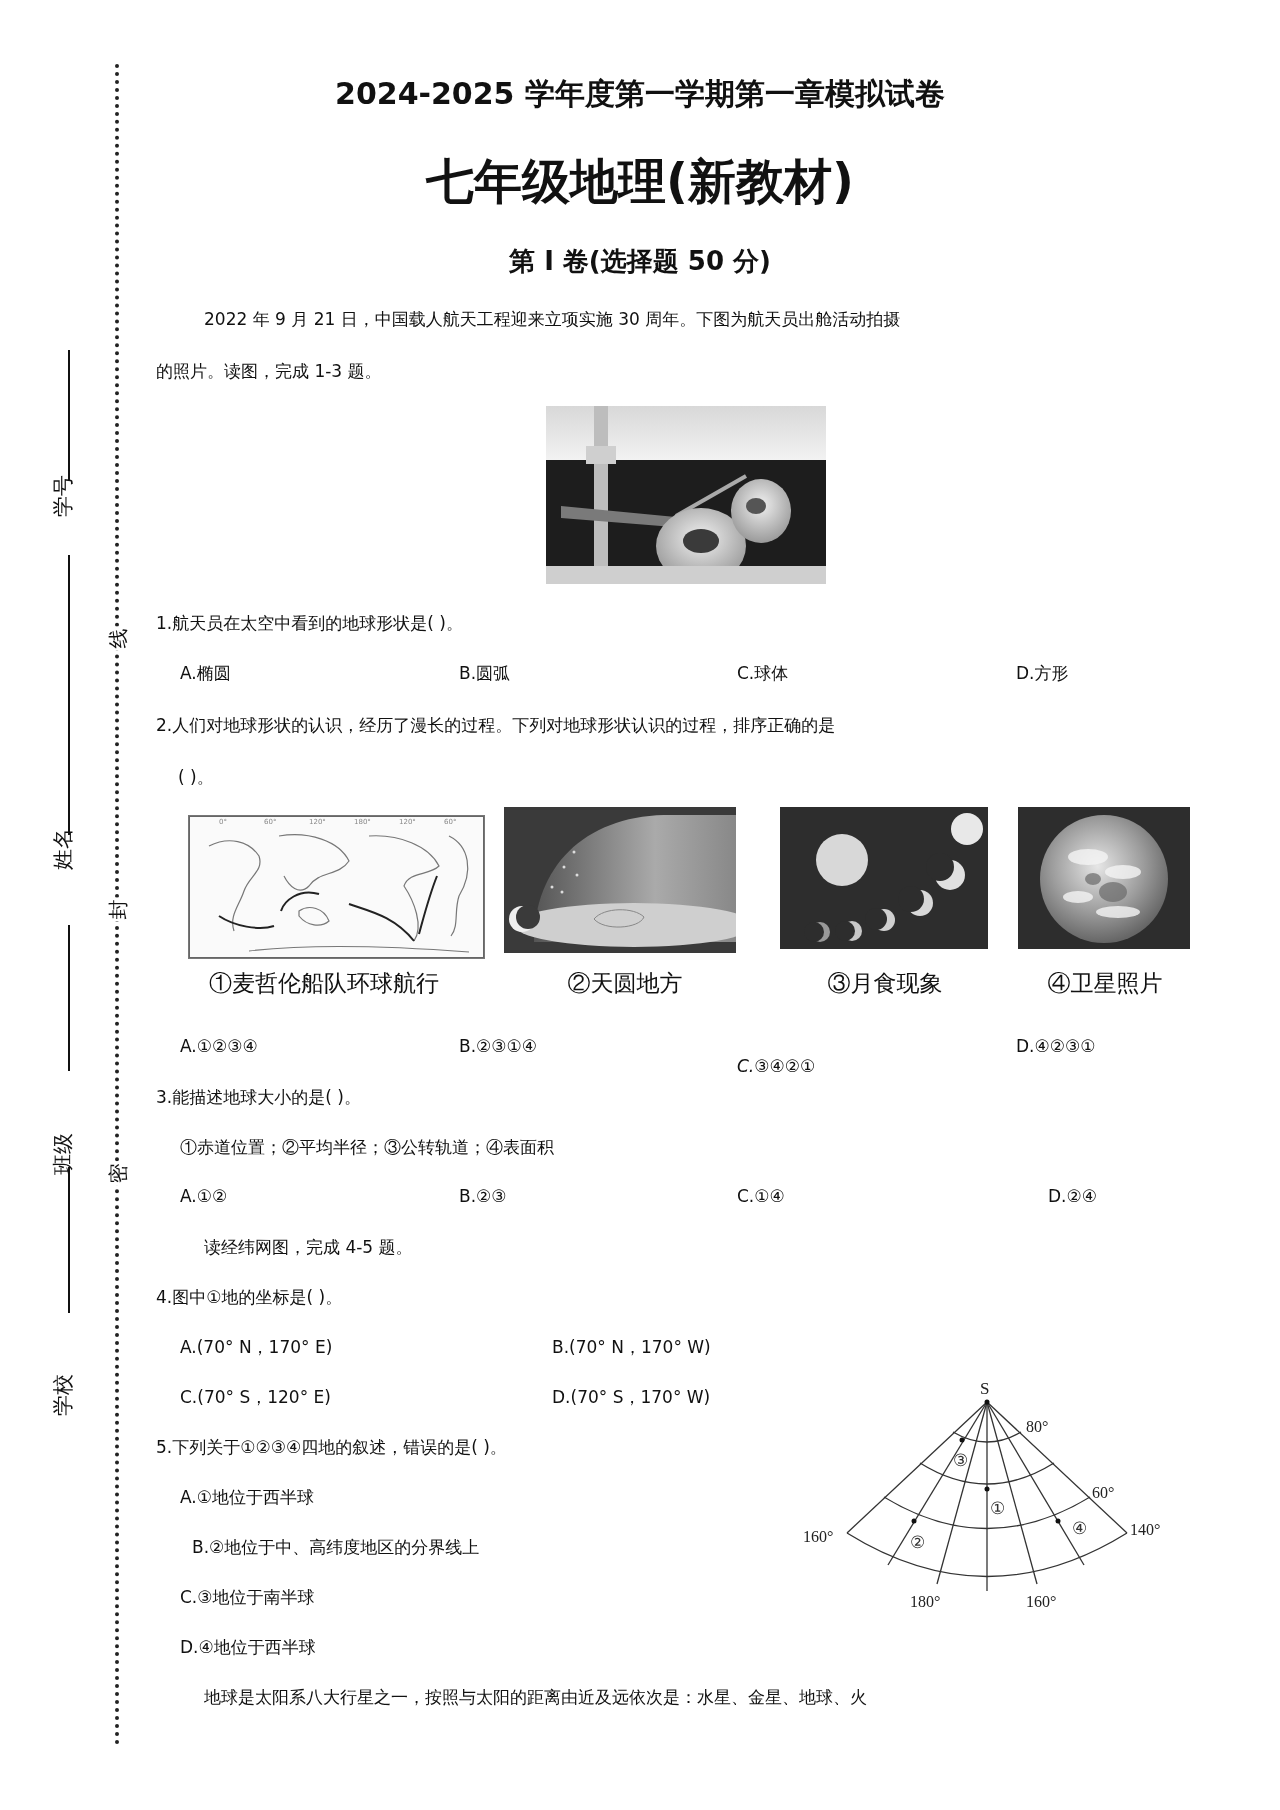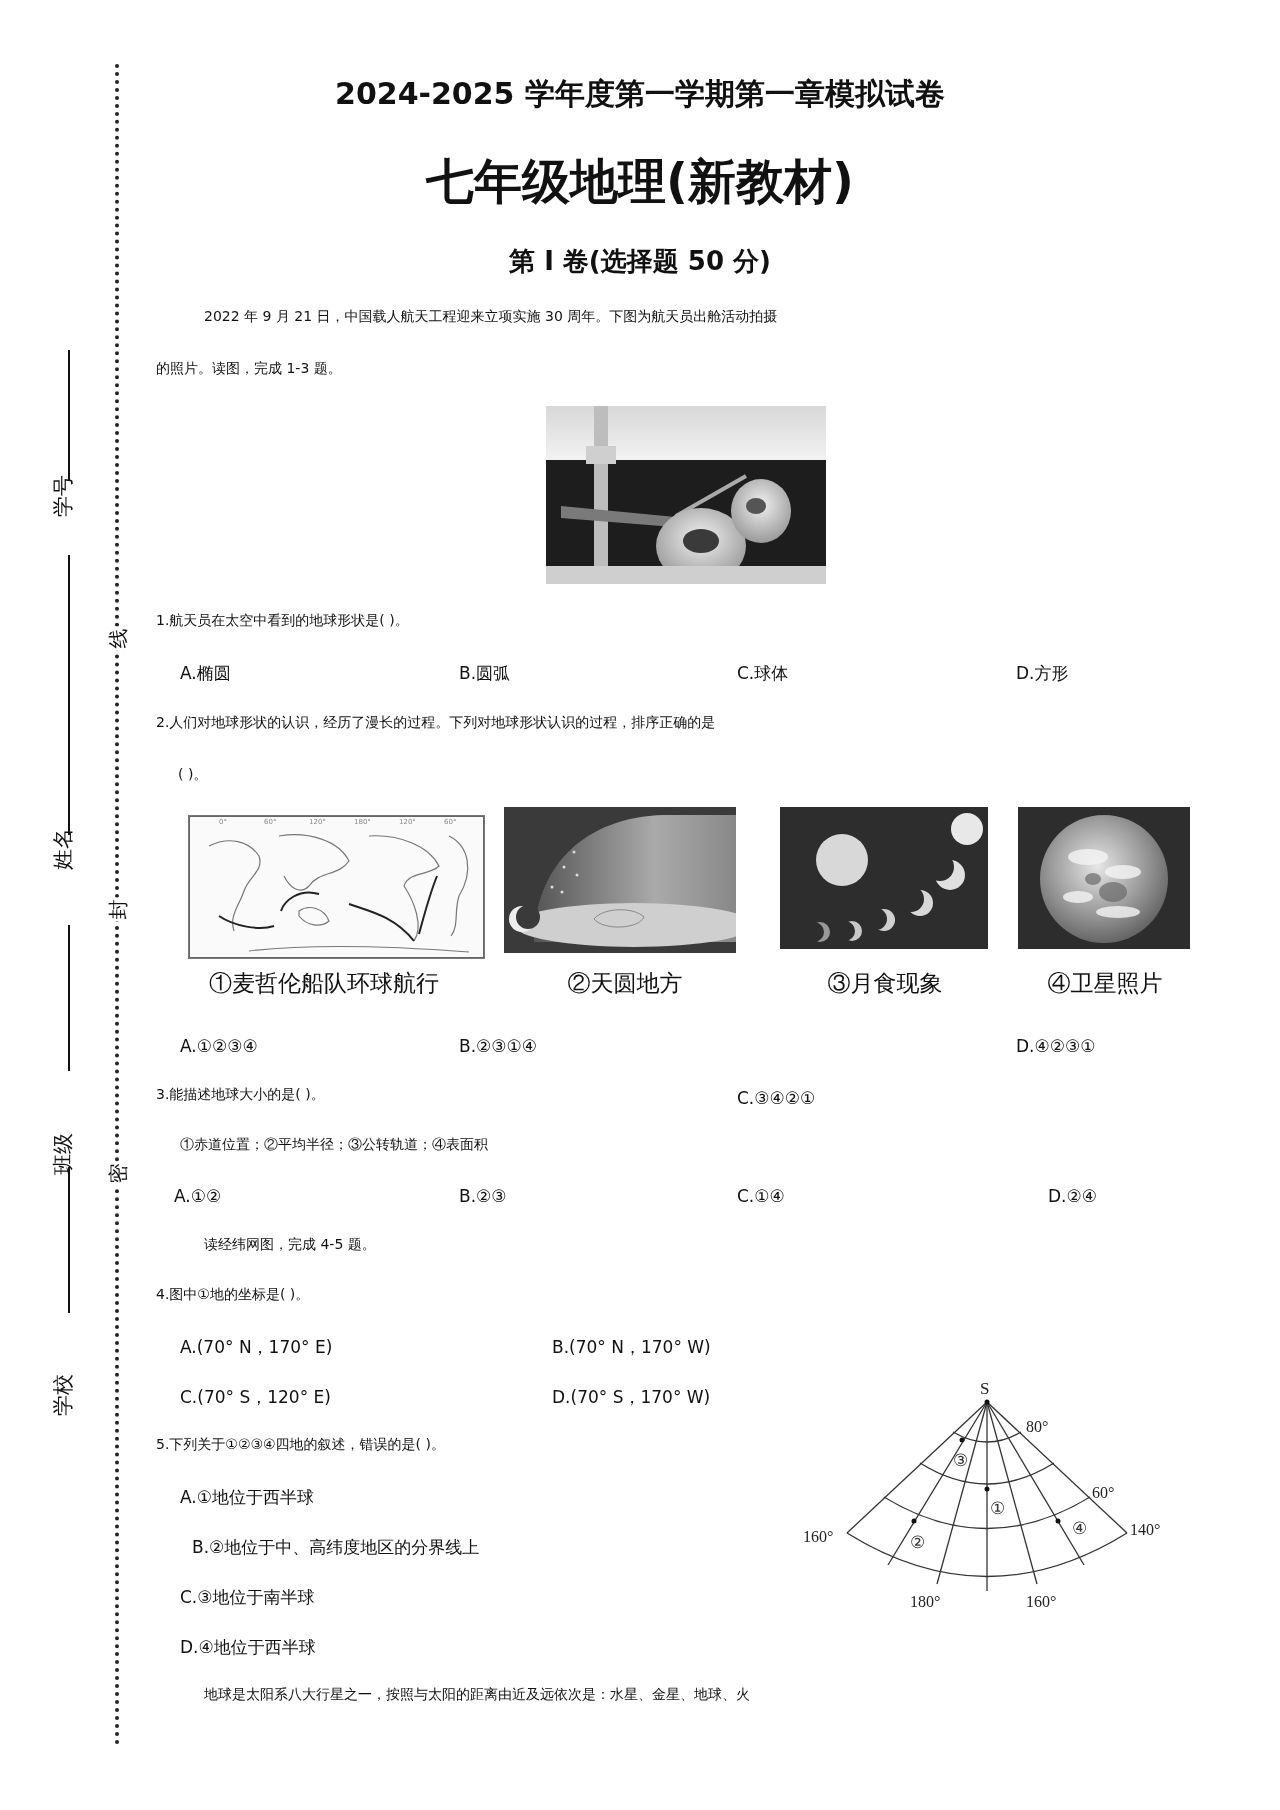--- a/index.html
+++ b/index.html
@@ -30,21 +30,21 @@
     font-size: 30px; font-weight: bold; letter-spacing: 0px;
   }
   .title-2 {
     position: absolute; left: 0; width: 1280px; top: 150px; text-align: center;
     font-size: 48px; font-weight: bold;
   }
   .title-3 {
     position: absolute; left: 0; width: 1280px; top: 244px; text-align: center;
     font-size: 26px; font-weight: bold;
   }
-  .line { position: absolute; font-size: 14px; white-space: nowrap; }
+  .line { position: absolute; font-size: 17px; white-space: nowrap; }
   .opt { position: absolute; font-size: 17px; white-space: nowrap; }
   .img-box { position: absolute; background: #2a2a2a; overflow: hidden; }
   .caption {
     position: absolute; font-size: 23px; white-space: nowrap;
     font-family: "DejaVu Serif", serif; text-align: center;
   }
 </style>
 </head>
 <body>
 
@@ -206,26 +206,26 @@
     <g fill="#6a6a6a" opacity="0.7">
       <ellipse cx="95" cy="85" rx="14" ry="10"></ellipse>
         <ellipse cx="75" cy="72" rx="8" ry="6"></ellipse>
     </g>
   </svg>
 </div>
 <div class="caption" style="left:1020px; top:968px; width:170px;">④卫星照片</div>
 
 <div class="opt" style="left:180px; top:1036px;">A.①②③④</div>
 <div class="opt" style="left:459px; top:1036px;">B.②③①④</div>
-<div class="opt" style="left:737px; top:1088px;">C.③④②①</div>
+<div class="opt" style="left:737px; top:1056px;font-style:italic;">C.③④②①</div>
 <div class="opt" style="left:1016px; top:1036px;">D.④②③①</div>
 
 <div class="line" style="left:156px; top:1086px;">3.能描述地球大小的是(          )。</div>
 <div class="line" style="left:180px; top:1136px;font-family:Liberation Mono, monospace;">①赤道位置；②平均半径；③公转轨道；④表面积</div>
-<div class="opt" style="left:174px; top:1186px;">A.①②</div>
+<div class="opt" style="left:180px; top:1186px;">A.①②</div>
 <div class="opt" style="left:459px; top:1186px;">B.②③</div>
 <div class="opt" style="left:737px; top:1186px;">C.①④</div>
 <div class="opt" style="left:1016px; top:1186px;margin-left:32px;">D.②④</div>
 
 <div class="line" style="left:204px; top:1236px;">读经纬网图，完成  4-5  题。</div>
 <div class="line" style="left:156px; top:1286px;">4.图中①地的坐标是(          )。</div>
 <div class="opt" style="left:180px; top:1336px;">A.(70° N，170° E)</div>
 <div class="opt" style="left:552px; top:1336px;">B.(70° N，170° W)</div>
 <div class="opt" style="left:180px; top:1386px;">C.(70° S，120° E)</div>
 <div class="opt" style="left:552px; top:1386px;">D.(70° S，170° W)</div>

